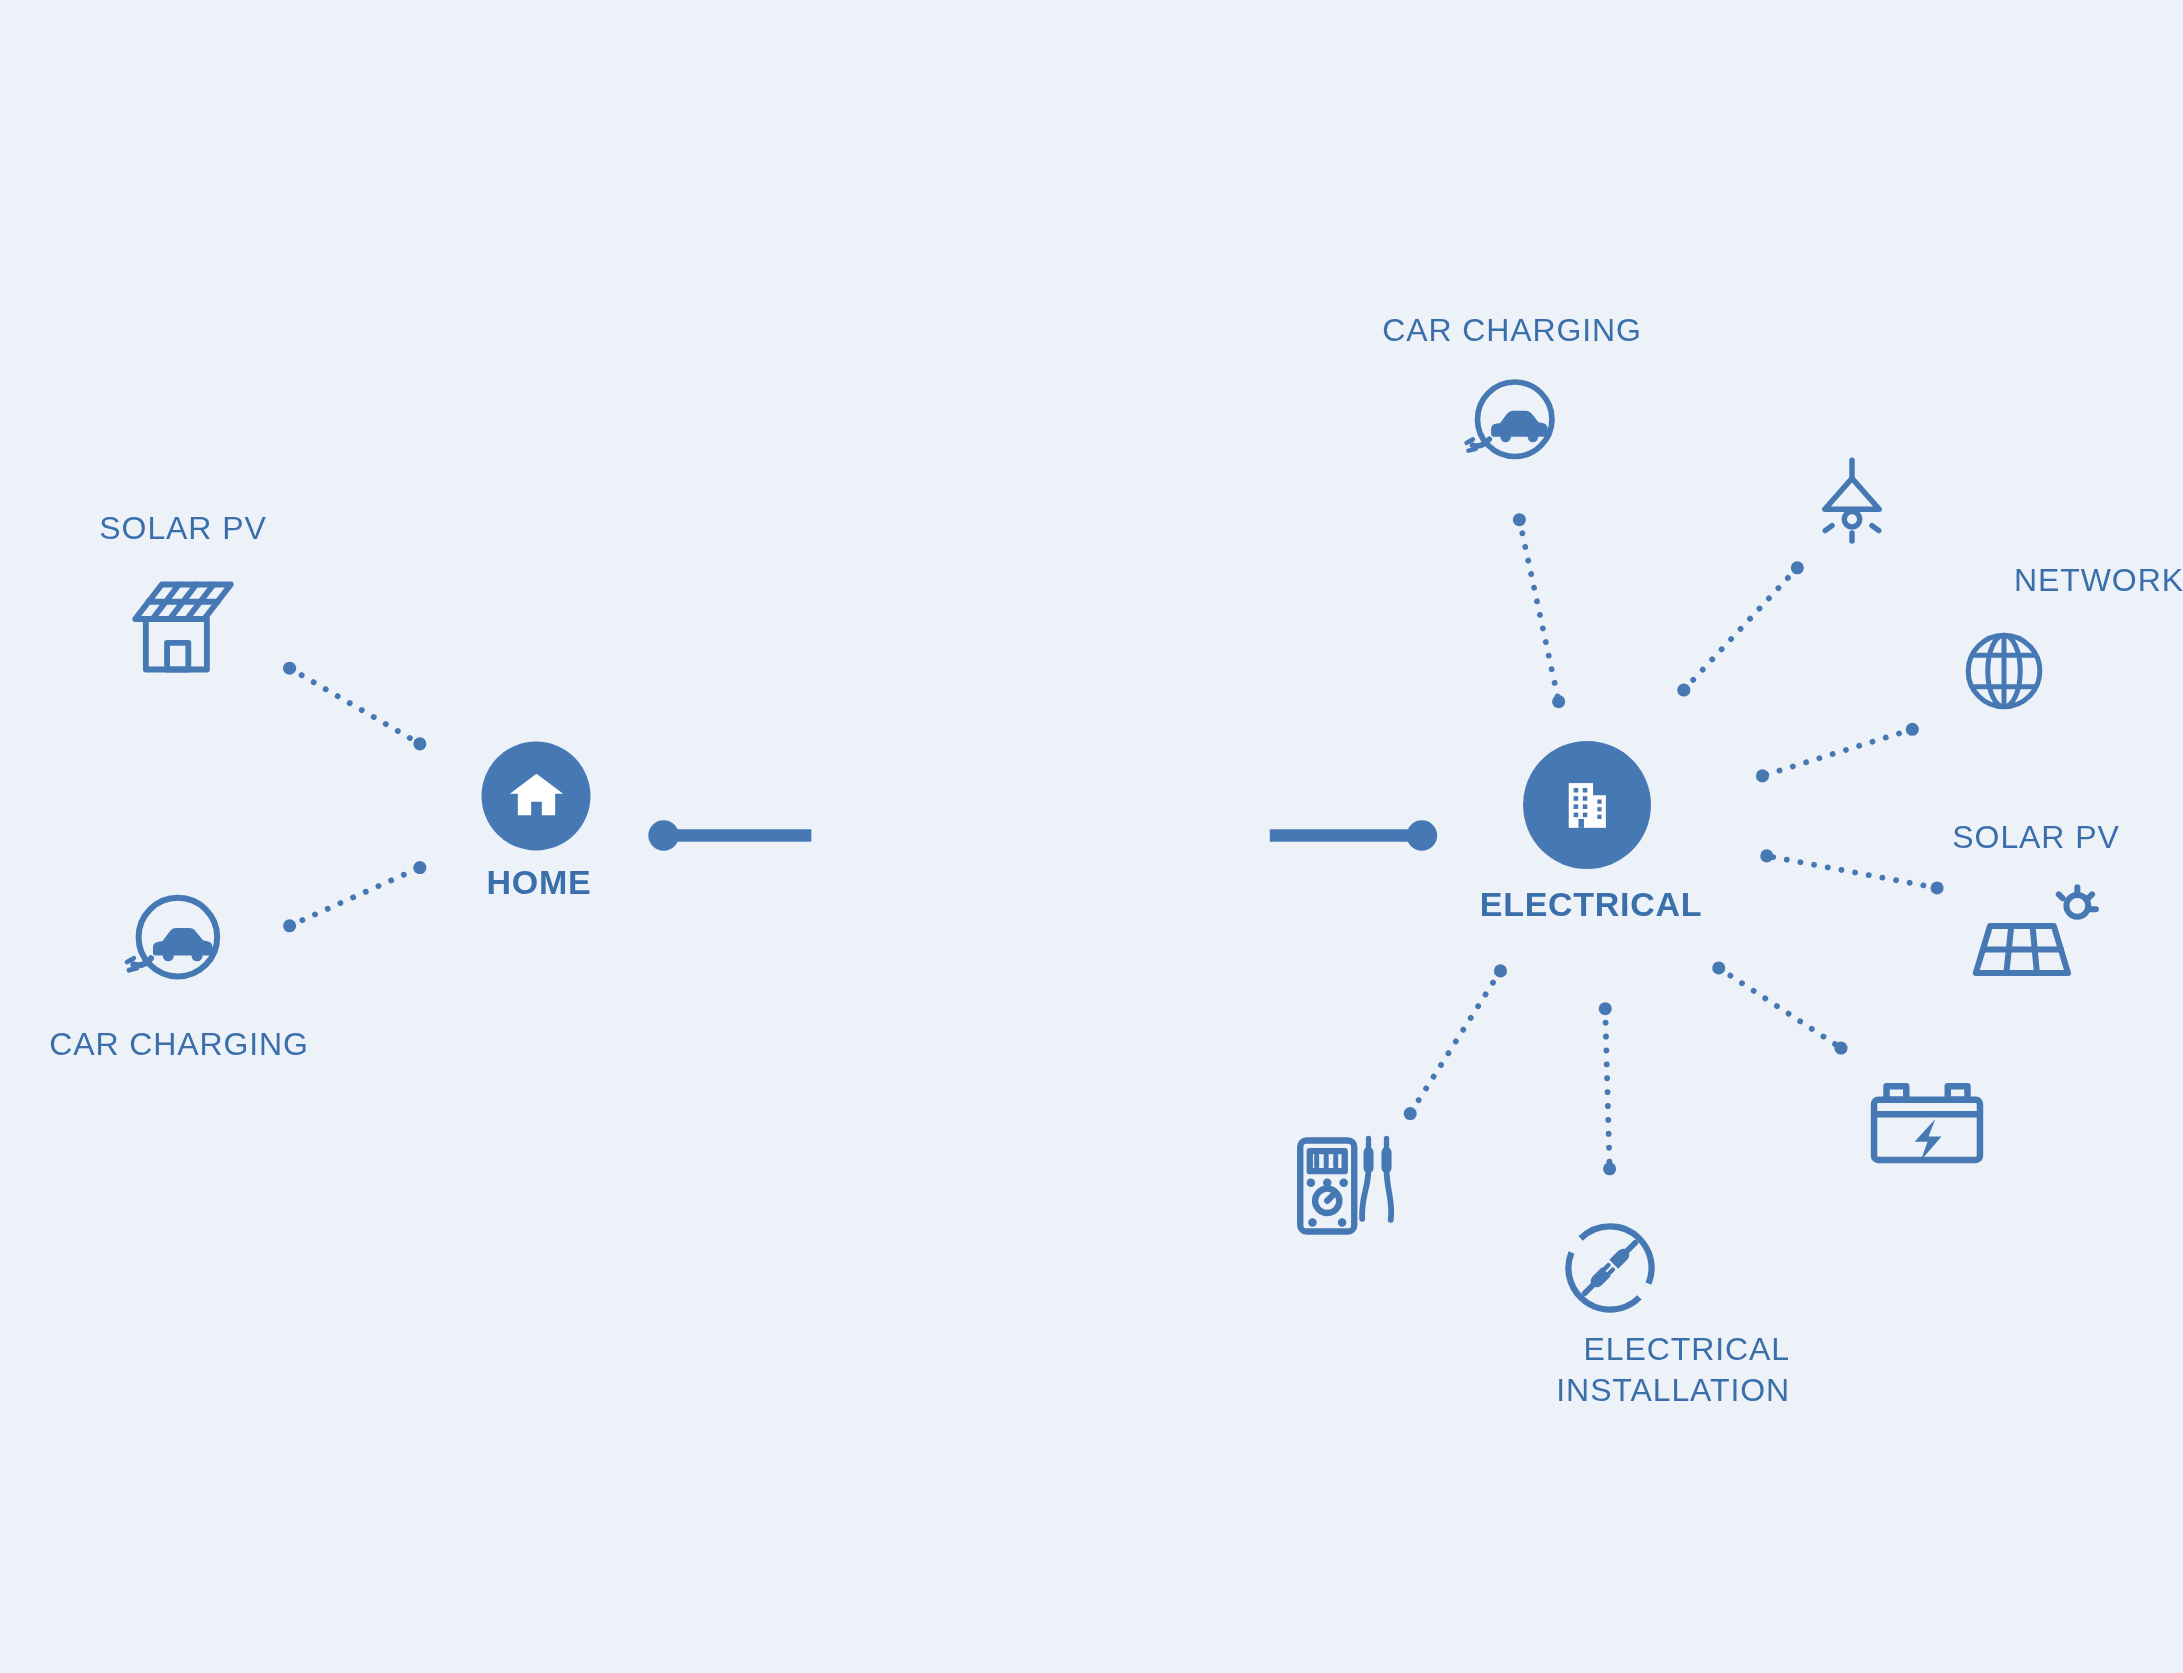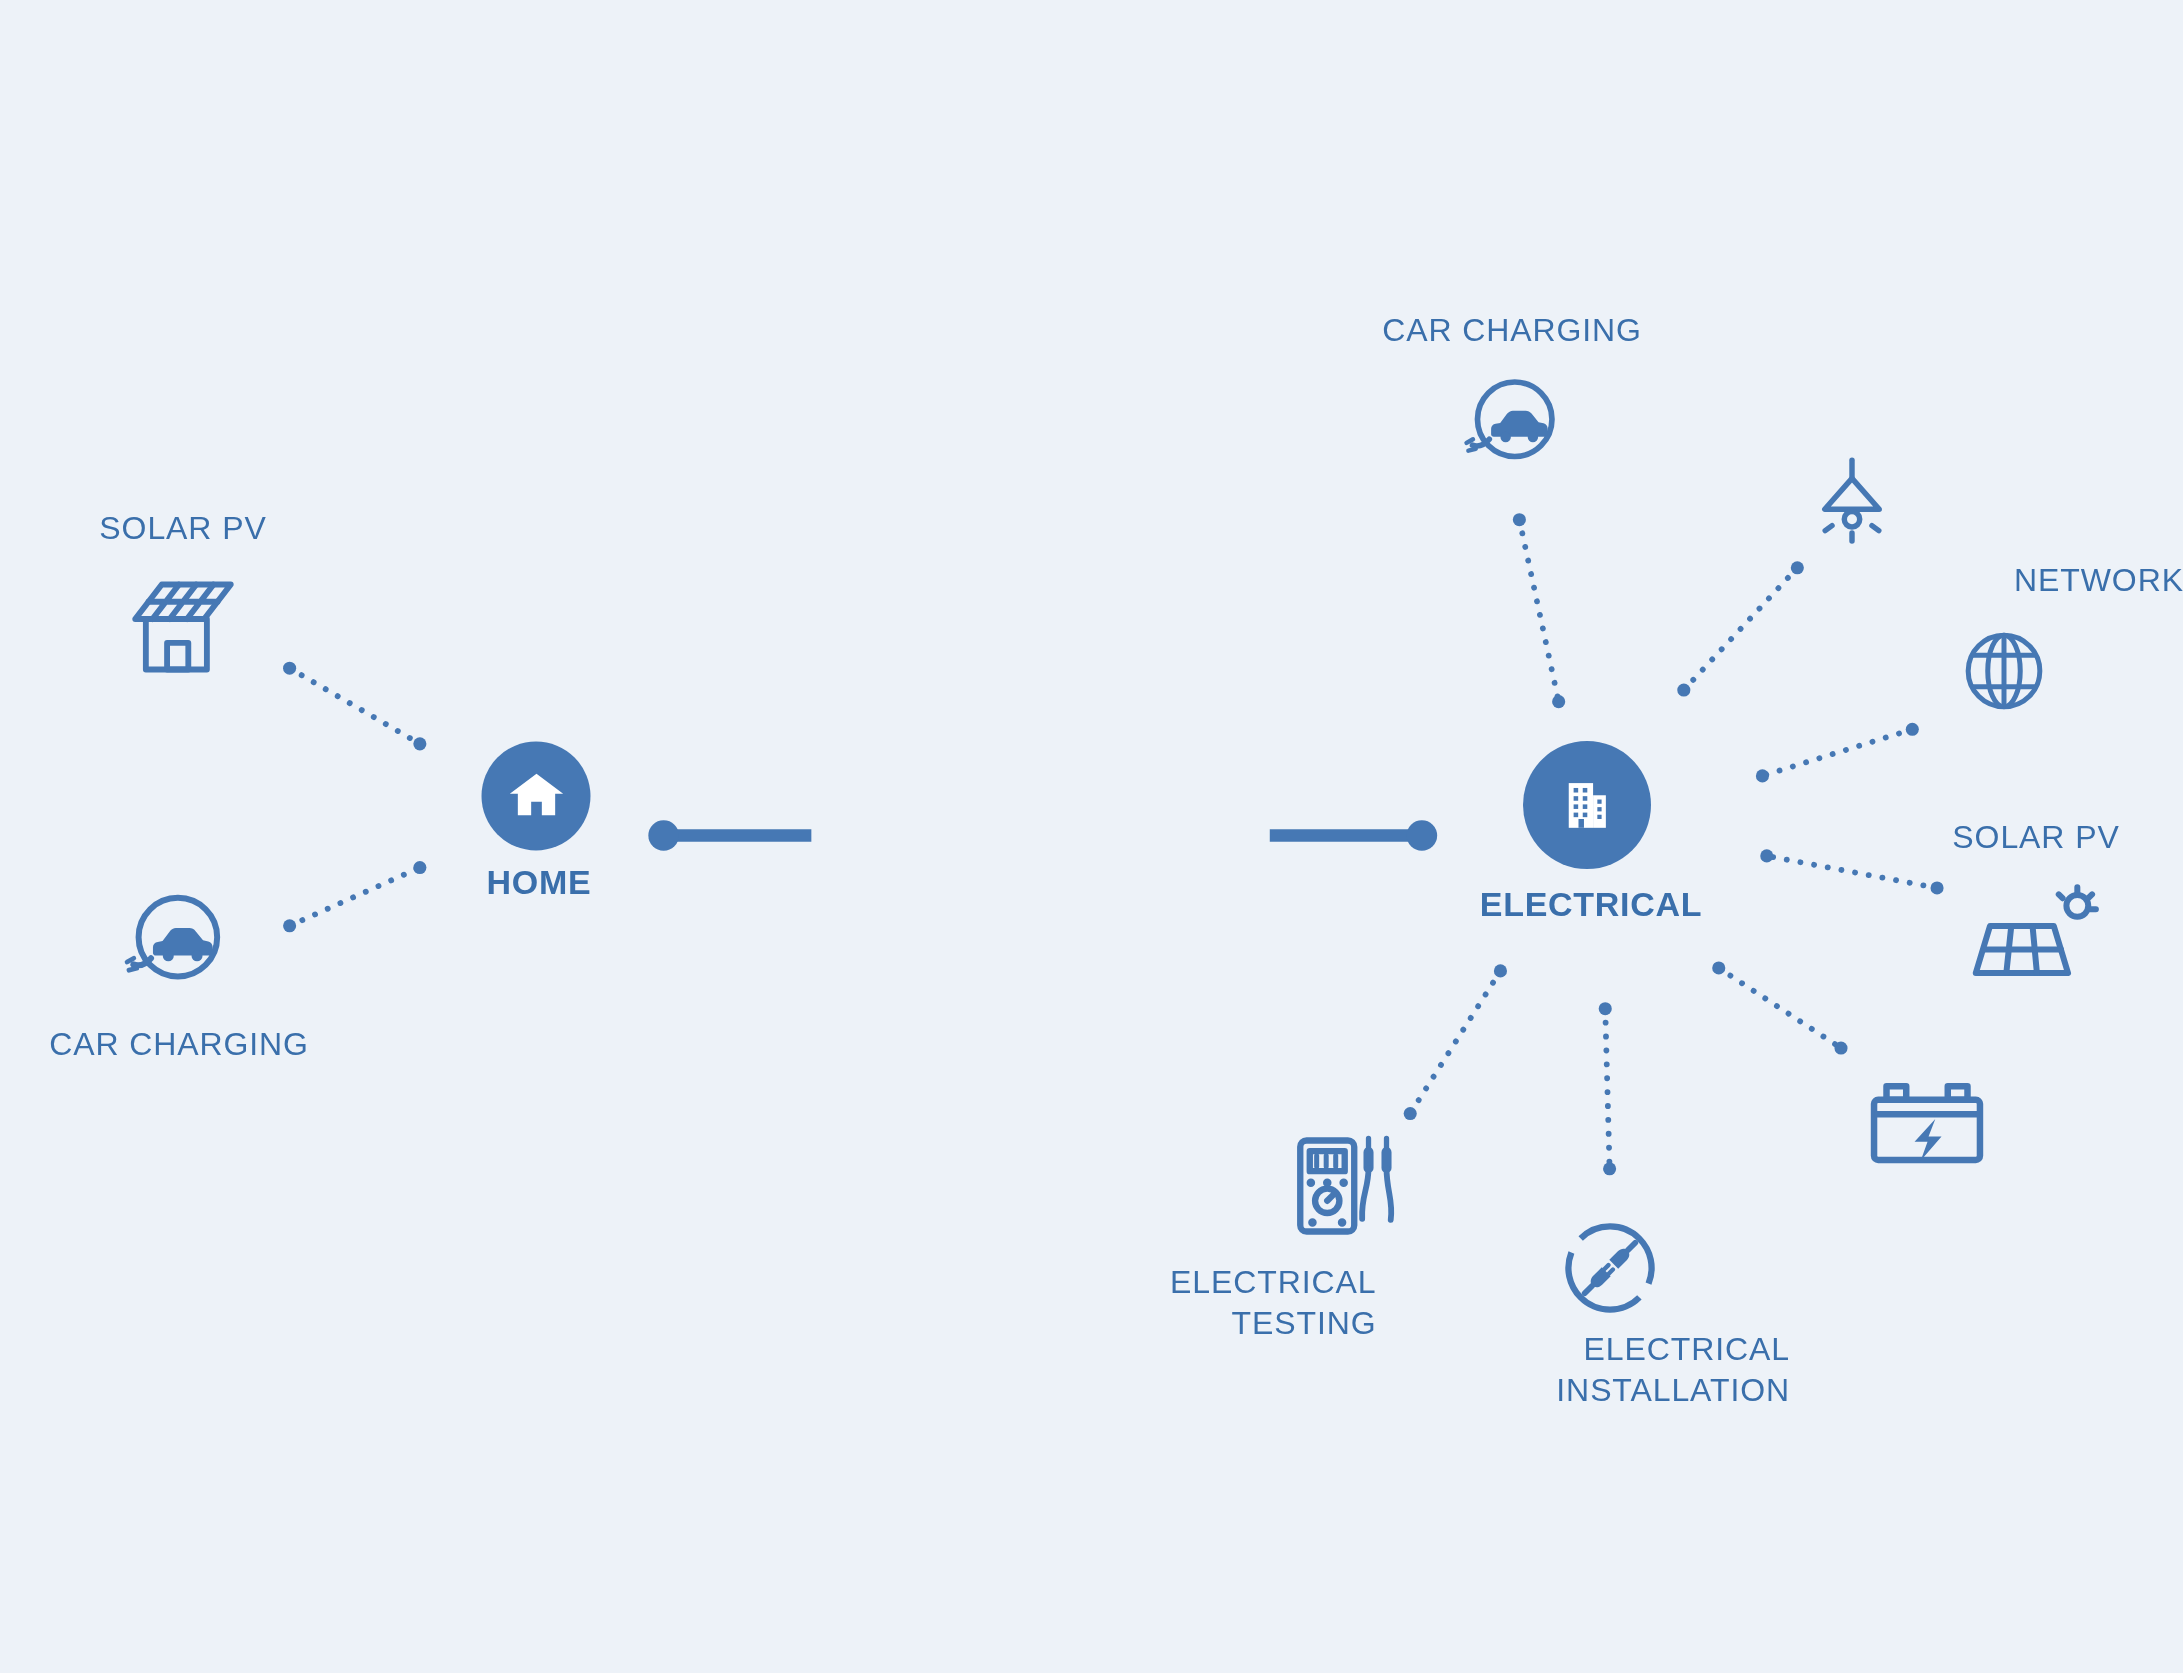--- a/index.html
+++ b/index.html
@@ -220,16 +220,15 @@
         <circle cx="9.4" cy="14.8" r="2.3"></circle>
         <path d="M9.4 14.8 l1.5-1.5"></path>
         <path d="M6.3 11.4 h.01 M9.4 11.4 h.01 M12.5 11.4 h.01" stroke-width="1.6"></path>
         <path d="M6.6 18.9 h.01 M12.2 18.9 h.01" stroke-width="1.6"></path>
         <path d="M17.2 3 v2.6 M20.6 3 v2.6" stroke-width="1"></path>
         <path d="M17.2 5.6 v3 M20.6 5.6 v3" stroke-width="1.9"></path>
         <path d="M17.2 8.6 c0 4-1.4 5.2-1.2 9.6 M20.6 8.6 c0 4.4 1.3 6 .8 9.8" stroke-width="1.1"></path>
       </g>
     </svg>
   </span>
-  <div class="abs label wrap" style="left:1260px;top:1303px;width:233px">ELECTRICAL TESTING</div>
 
 </div>
 
 
 </body></html>

